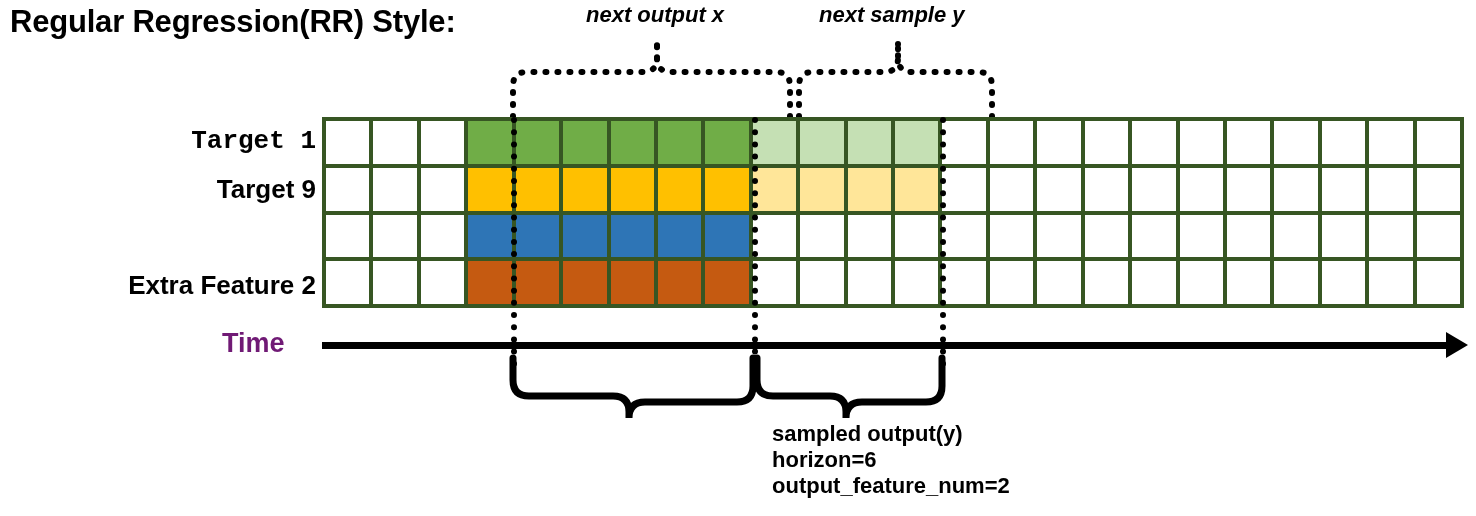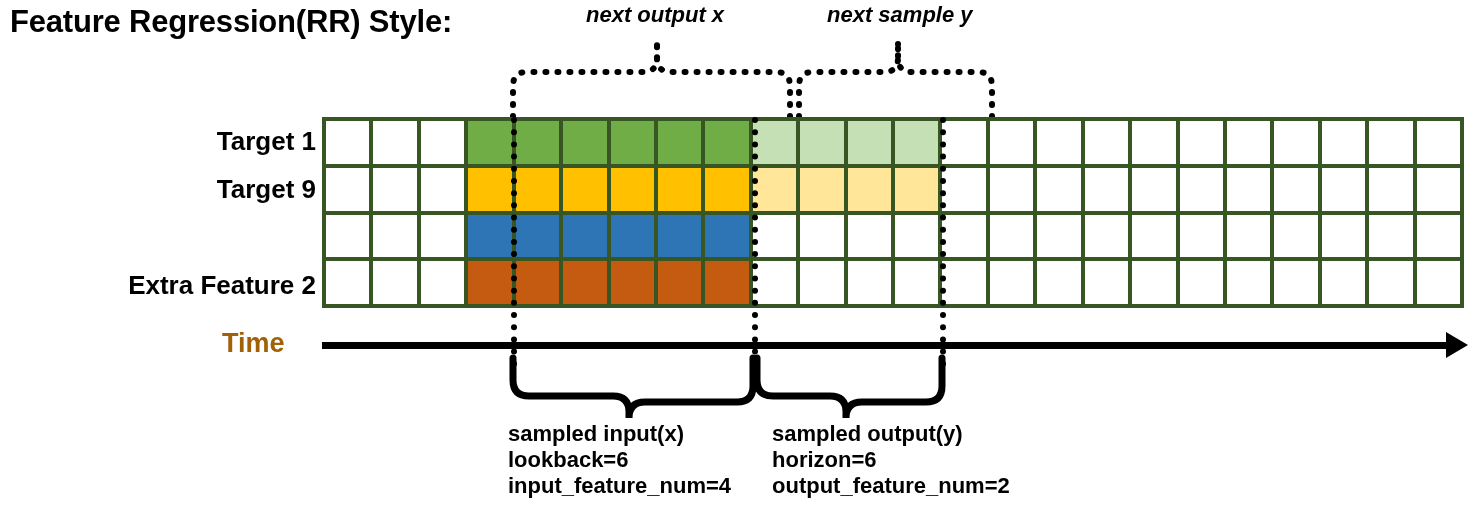--- a/index.html
+++ b/index.html
@@ -35,21 +35,21 @@
     grid-template-rows:repeat(4,1fr);
     gap:4px;
     padding:4px;
     box-sizing:border-box;
   }
   .cell{background:#ffffff;}
 
   
   #timelabel{
     position:absolute;left:222px;top:328px;
-    font-size:27px;font-weight:700;color:#a16207;
+    font-size:27px;font-weight:700;color:#701a75;
     white-space:nowrap;
   }
   #axisline{
     position:absolute;left:322px;top:342px;
     width:1130px;height:7px;background:#000;
   }
   #axisarrow{
     position:absolute;left:1446px;top:332px;
     width:0;height:0;
     border-top:13px solid transparent;
@@ -74,35 +74,35 @@
     font-size:22px;font-weight:700;font-style:italic;color:#000;
     white-space:nowrap;
   }
   svg{position:absolute;left:0;top:0;overflow:visible;}
 </style>
 </head>
 <body>
 
 <div id="stage">
 
-  <div class="title">Feature Regression(RR) Style:</div>
+  <div class="title">Regular Regression(RR) Style:</div>
 
   <div class="toplabel" style="left:586px;top:2px;">next output x</div>
-  <div class="toplabel" style="left:819px;top:2px;margin-left:8px;">next sample y</div>
+  <div class="toplabel" style="left:819px;top:2px;">next sample y</div>
 
   <svg width="1476" height="516">
     <g fill="none" stroke="#000" stroke-width="6" stroke-linecap="round" stroke-dasharray="1 11">
       <path d="M513,117 L513,86 Q513,72 527,72 L643,72 Q657,72 657,58 L657,44"></path>
       <path d="M790,117 L790,86 Q790,72 776,72 L671,72 Q657,72 657,58 L657,44"></path>
       <path d="M799,117 L799,86 Q799,72 813,72 L884,72 Q898,72 898,58 L898,44"></path>
       <path d="M992,117 L992,86 Q992,72 978,72 L912,72 Q898,72 898,58 L898,44"></path>
     </g>
   </svg>
 
-  <div class="rowlabel" style="top:126px;">Target 1</div>
+  <div class="rowlabel" style="top:126px;font-family:Liberation Mono, monospace;">Target 1</div>
   <div class="rowlabel" style="top:174px;">Target 9</div>
   <div class="rowlabel" style="top:270px;">Extra Feature 2</div>
 
   <div id="grid">
       <div class="cell" style="background: rgb(255, 255, 255);"></div>
       <div class="cell" style="background: rgb(255, 255, 255);"></div>
       <div class="cell" style="background: rgb(255, 255, 255);"></div>
       <div class="cell" style="background: rgb(112, 173, 71);"></div>
       <div class="cell" style="background: rgb(112, 173, 71);"></div>
       <div class="cell" style="background: rgb(112, 173, 71);"></div>
@@ -206,24 +206,19 @@
   <div id="axisline"></div>
   <div id="axisarrow"></div>
 
   <svg width="1476" height="516">
     <g fill="none" stroke="#000" stroke-width="7" stroke-linecap="round">
       <path d="M513,358 L513,380 Q513,396 529,396 L613,396 Q629,396 629,412 L629,418 Q629,402 645,402 L737,402 Q753,402 753,386 L753,358"></path>
       <path d="M757,358 L757,380 Q757,396 773,396 L830,396 Q846,396 846,412 L846,418 Q846,402 862,402 L926,402 Q942,402 942,386 L942,358"></path>
     </g>
   </svg>
 
-  <div class="annot" style="left:508px;top:421px;">
-    <div>sampled input(x)</div>
-    <div>lookback=6</div>
-    <div>input_feature_num=4</div>
-  </div>
   <div class="annot" style="left:772px;top:421px;">
     <div>sampled output(y)</div>
     <div>horizon=6</div>
     <div>output_feature_num=2</div>
   </div>
 
 </div>
 
 </body></html>

